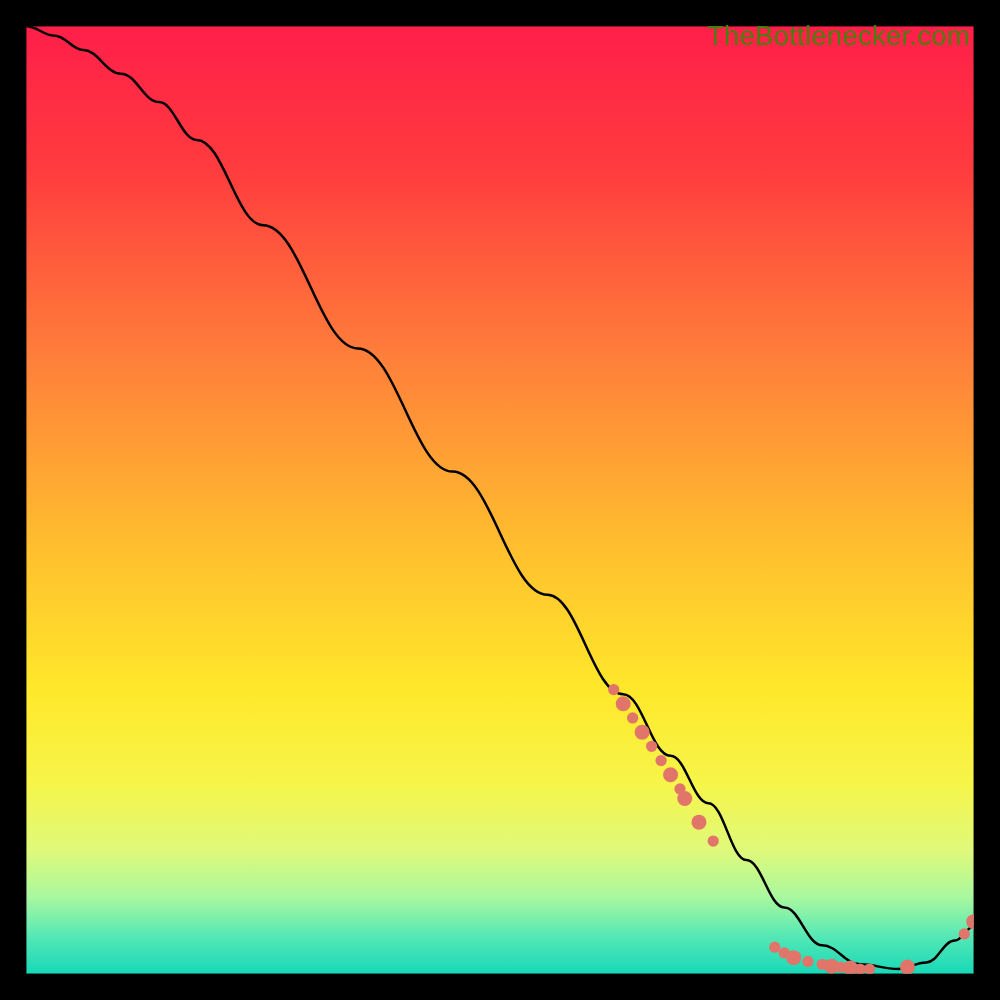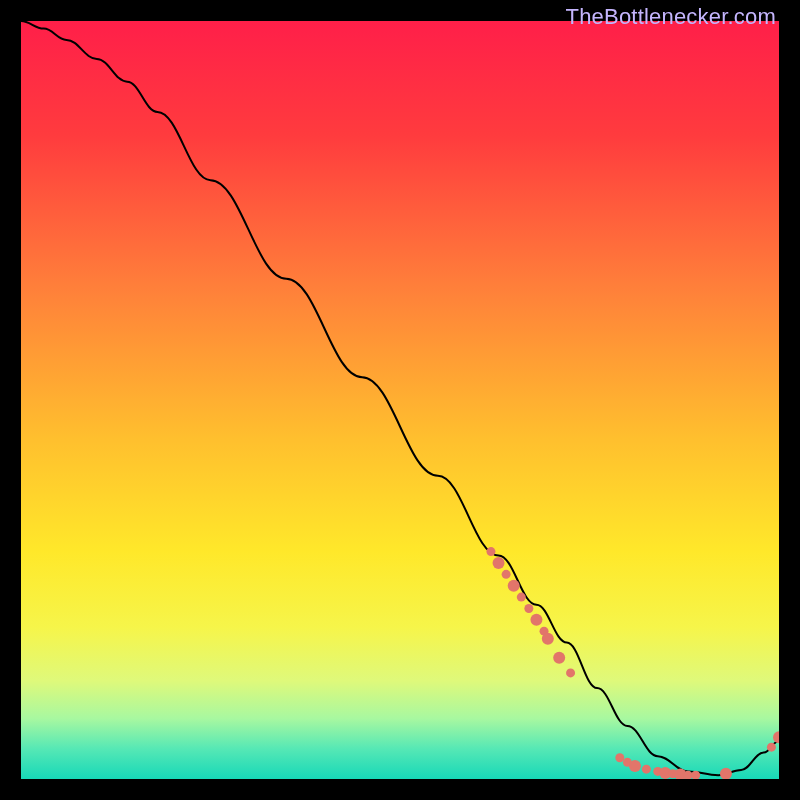--- a/index.html
+++ b/index.html
@@ -13,23 +13,23 @@
   }
   .chart-container {
     position: absolute;
     left: 21px;
     top: 21px;
     width: 758px;
     height: 758px;
   }
   .watermark {
     position: absolute;
-    top: 4px;
+    top: 16px;
     right: 24px;
-    color: #c4b5fd;
+    color: #4d7c0f;
     font-size: 22px;
     font-weight: 500;
     letter-spacing: 0.2px;
     z-index: 10;
   }
   svg { display: block; }
 </style>
 </head>
 <body>
 

